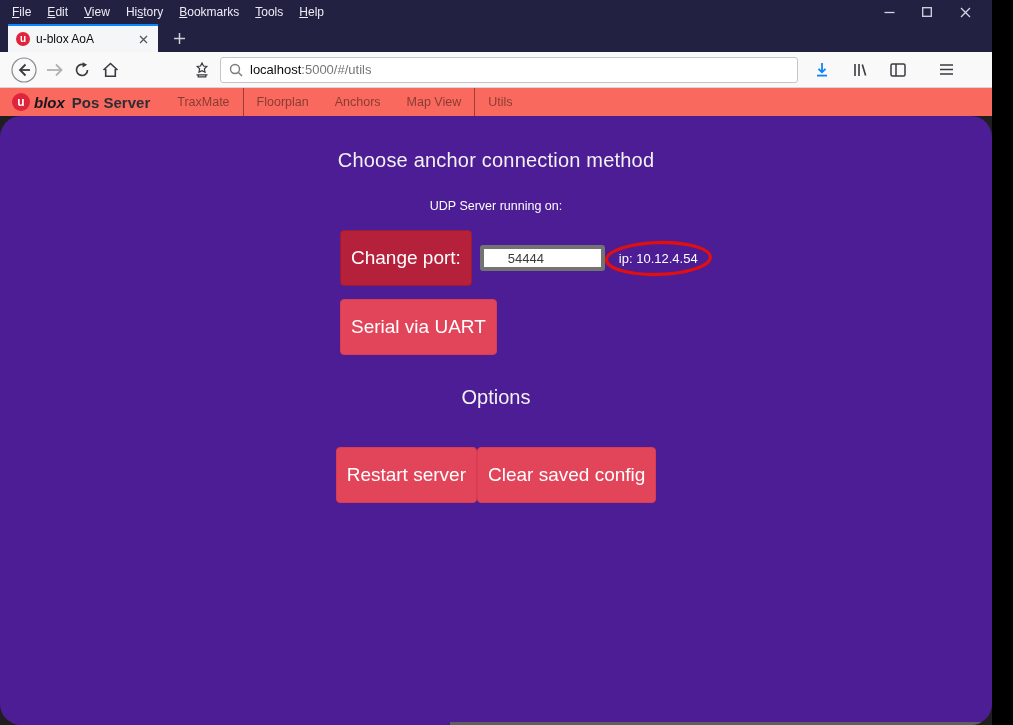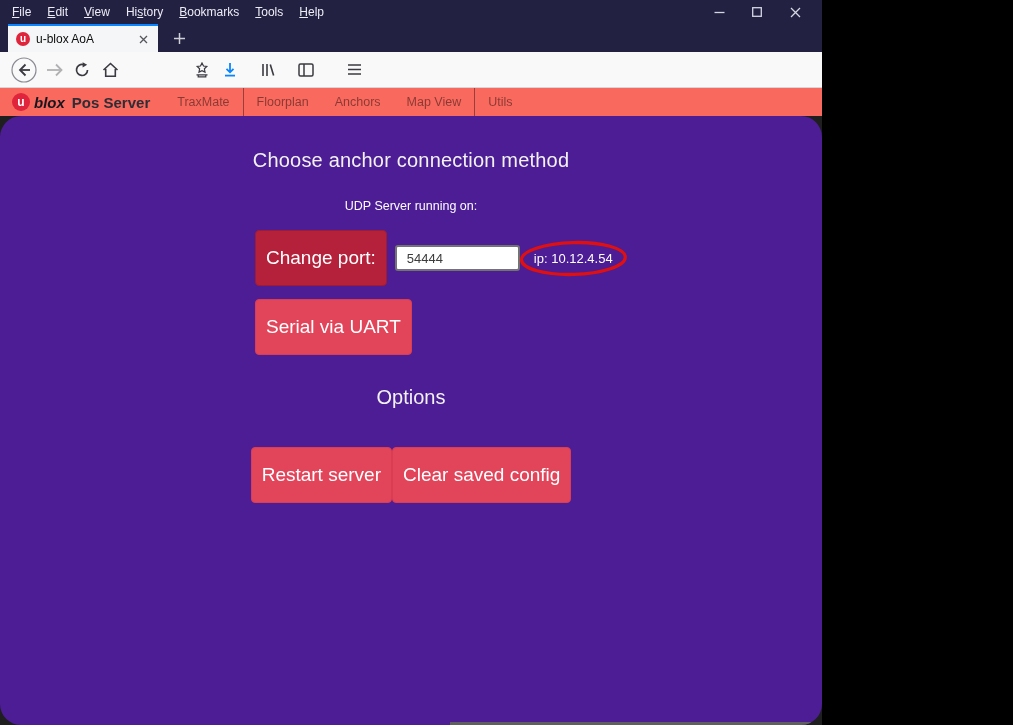--- a/index.html
+++ b/index.html
@@ -1,18 +1,18 @@
 <!DOCTYPE html>
 <html><head>
 <meta charset="utf-8">
 <style>
   * { box-sizing: border-box; }
   html, body { margin: 0; padding: 0; background: #000; }
   body { width: 1013px; height: 725px; font-family: "Liberation Sans", sans-serif; }
-  .window { width: 822px; height: 725px; display: flex; flex-direction: column; overflow: hidden; position: relative; background: #1f1f1f; }
+  .window { width: 992px; height: 725px; display: flex; flex-direction: column; overflow: hidden; position: relative; background: #1f1f1f; }
 
   
   .menubar { height: 24px; background: #222142; display: flex; align-items: center; padding-left: 4px; flex: none; }
   .menu-item { color: #edecf5; font-size: 12px; padding: 3px 8px; cursor: default; }
   .menu-item u { text-decoration: underline; }
   .win-controls { margin-left: auto; display: flex; align-items: center; gap: 0; height: 100%; }
   .win-btn { width: 38px; height: 100%; display: flex; align-items: center; justify-content: center; }
   .win-controls { padding-right: 8px; }
 
   
@@ -47,21 +47,21 @@
 
   
   .content { flex: 1; background: #4c1d95; color: #fff; text-align: center; position: relative; overflow: hidden; border-radius: 21px; }
   .main-heading { font-size: 20px; font-weight: 400; color: #f2f2f2; margin: 33px 0 0; letter-spacing: 0.2px; }
   .udp-label { font-size: 12.5px; color: #fdfdfd; margin: 27px 0 0; }
   .controls { width: 312px; margin: 17px auto 0; text-align: left; }
   .port-row { display: flex; align-items: center; }
   .btn { border: none; border-radius: 4px; color: #fff; font-size: 19px; font-family: Liberation Sans, sans-serif; padding: 16px 10px; cursor: pointer; white-space: nowrap; }
   .btn-dark-red { background: #b5213a; border: 1px solid #9e1c33; }
   .btn-red { background: #e2455a; border: 1px solid #da3c52; }
-  .port-input { width: 125px; height: 26px; margin-left: 8px; border: 2px solid #737373; border-radius: 3px; padding: 0 10px; font-size: 13px; color: #3c3c3c; font-family: "Liberation Sans", sans-serif; outline: none; }
+  .port-input { width: 125px; height: 26px; margin-left: 8px; border: 4px solid #737373; border-radius: 3px; padding: 0 24px; font-size: 13px; color: #3c3c3c; font-family: "Liberation Sans", sans-serif; outline: none; }
   .ip-wrap { position: relative; margin-left: 12px; font-size: 13px; color: #fff; padding: 2px 2px; white-space: nowrap; }
   .annotation-ellipse { position: absolute; left: -13px; top: -9px; width: calc(100% + 26px); height: calc(100% + 18px); pointer-events: none; }
   .serial-btn { margin-top: 13px; display: inline-block; }
   .options-heading { font-size: 20px; font-weight: 400; color: #f2f2f2; margin: 31px 0 0; }
   .options-row { margin-top: 38px; display: flex; justify-content: center; }
   .bottom-strip { position: absolute; bottom: 0; left: 450px; right: 0; height: 3px; background: #5f5f5f; }
   svg { display: block; }
 </style>
 </head>
 <body>
@@ -138,20 +138,29 @@
         <path d="M3.7 7 V14.3 H13.3 V7" fill="none" stroke="#3a3a40" stroke-width="1.6"></path>
       </svg>
     </span>
     <span class="tb-spacer"></span>
     <span class="tb-btn sq">
       <svg width="16" height="16" viewBox="0 0 16 16">
         <path d="M8 1 l1.5 3 3.3.5 -2.4 2.3 .6 3.3 L8 8.6 5 10.1 l.6 -3.3 L3.2 4.5 6.5 4 z" fill="none" stroke="#3a3a40" stroke-width="1.2"></path>
         <path d="M2.5 12.8 h11 M4.2 12.8 v2 h7.6 v-2" fill="none" stroke="#3a3a40" stroke-width="1.2"></path>
       </svg>
     </span>
+    <div class="urlbar">
+      <span>
+        <svg width="14" height="14" viewBox="0 0 14 14">
+          <circle cx="6" cy="6" r="4.5" fill="none" stroke="#7a7a7e" stroke-width="1.4"></circle>
+          <line x1="9.4" y1="9.4" x2="13" y2="13" stroke="#7a7a7e" stroke-width="1.4"></line>
+        </svg>
+      </span>
+      <span class="url-text"><span class="url-host">localhost</span><span class="url-path">:5000/#/utils</span></span>
+    </div>
     <div class="right-icons">
       <span class="tb-btn sq">
         <svg width="16" height="16" viewBox="0 0 16 16">
           <path d="M8 1 V10 M4.5 6.8 L8 10.3 L11.5 6.8" fill="none" stroke="#0a84ff" stroke-width="1.8"></path>
           <line x1="3" y1="13.6" x2="13" y2="13.6" stroke="#0a84ff" stroke-width="1.8"></line>
         </svg>
       </span>
       <span class="tb-btn sq">
         <svg width="16" height="16" viewBox="0 0 16 16">
           <line x1="3" y1="2" x2="3" y2="14" stroke="#3a3a40" stroke-width="1.6"></line>

